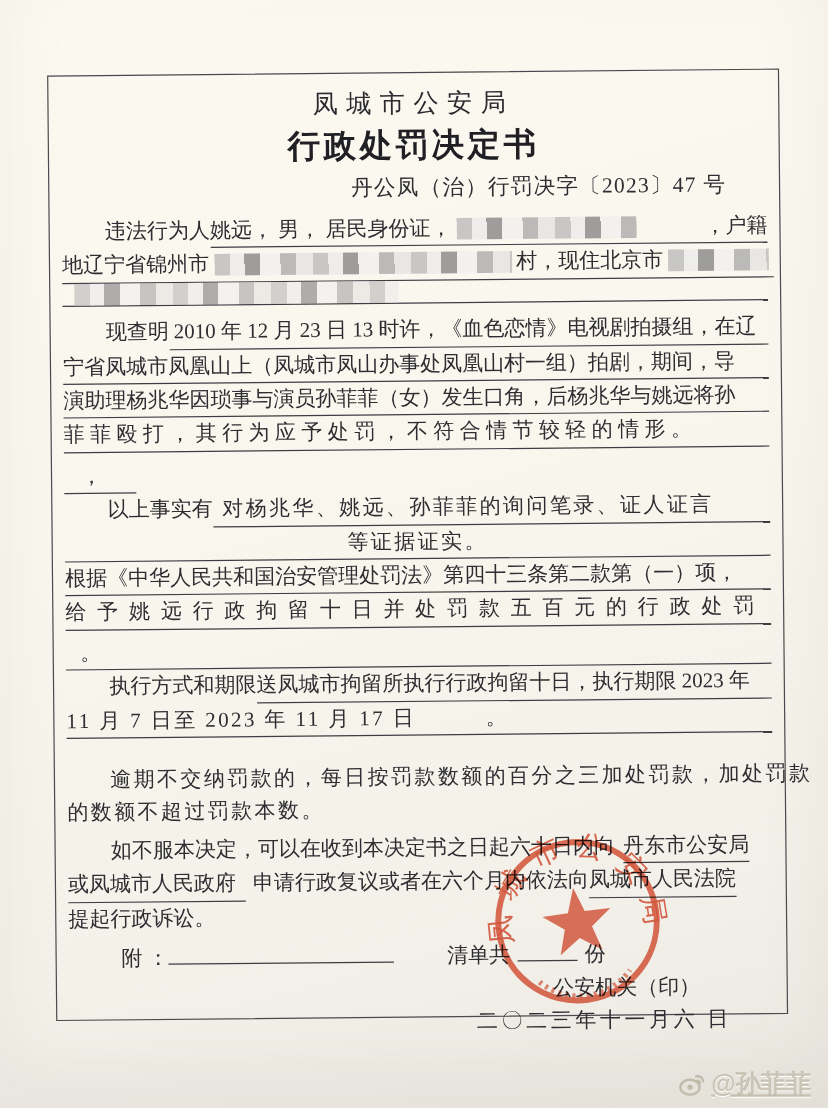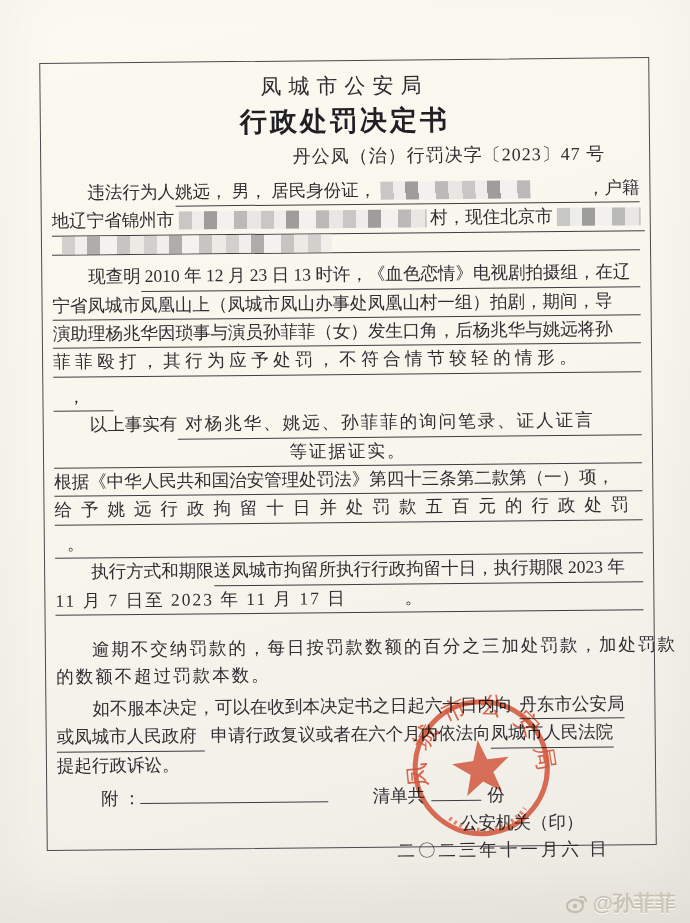--- a/index.html
+++ b/index.html
@@ -66,20 +66,21 @@
     transform:rotate(-7deg);
     pointer-events:none;
   }
   .watermark{
     position:absolute;right:14px;bottom:6px;
     display:flex;align-items:center;gap:4px;
     font-family:"Liberation Sans","DejaVu Sans",sans-serif;
     font-weight:bold;font-size:21px;
     color:rgba(186,178,160,0.75);
     text-shadow:0 1px 0 rgba(255,255,255,0.9);
+    text-decoration:underline;
   }
 </style>
 </head>
 <body>
 
 <div class="photo">
   <div class="sheet">
 
     <div class="hdr-agency">凤城市公安局</div>
     <div class="hdr-title">行政处罚决定书</div>

